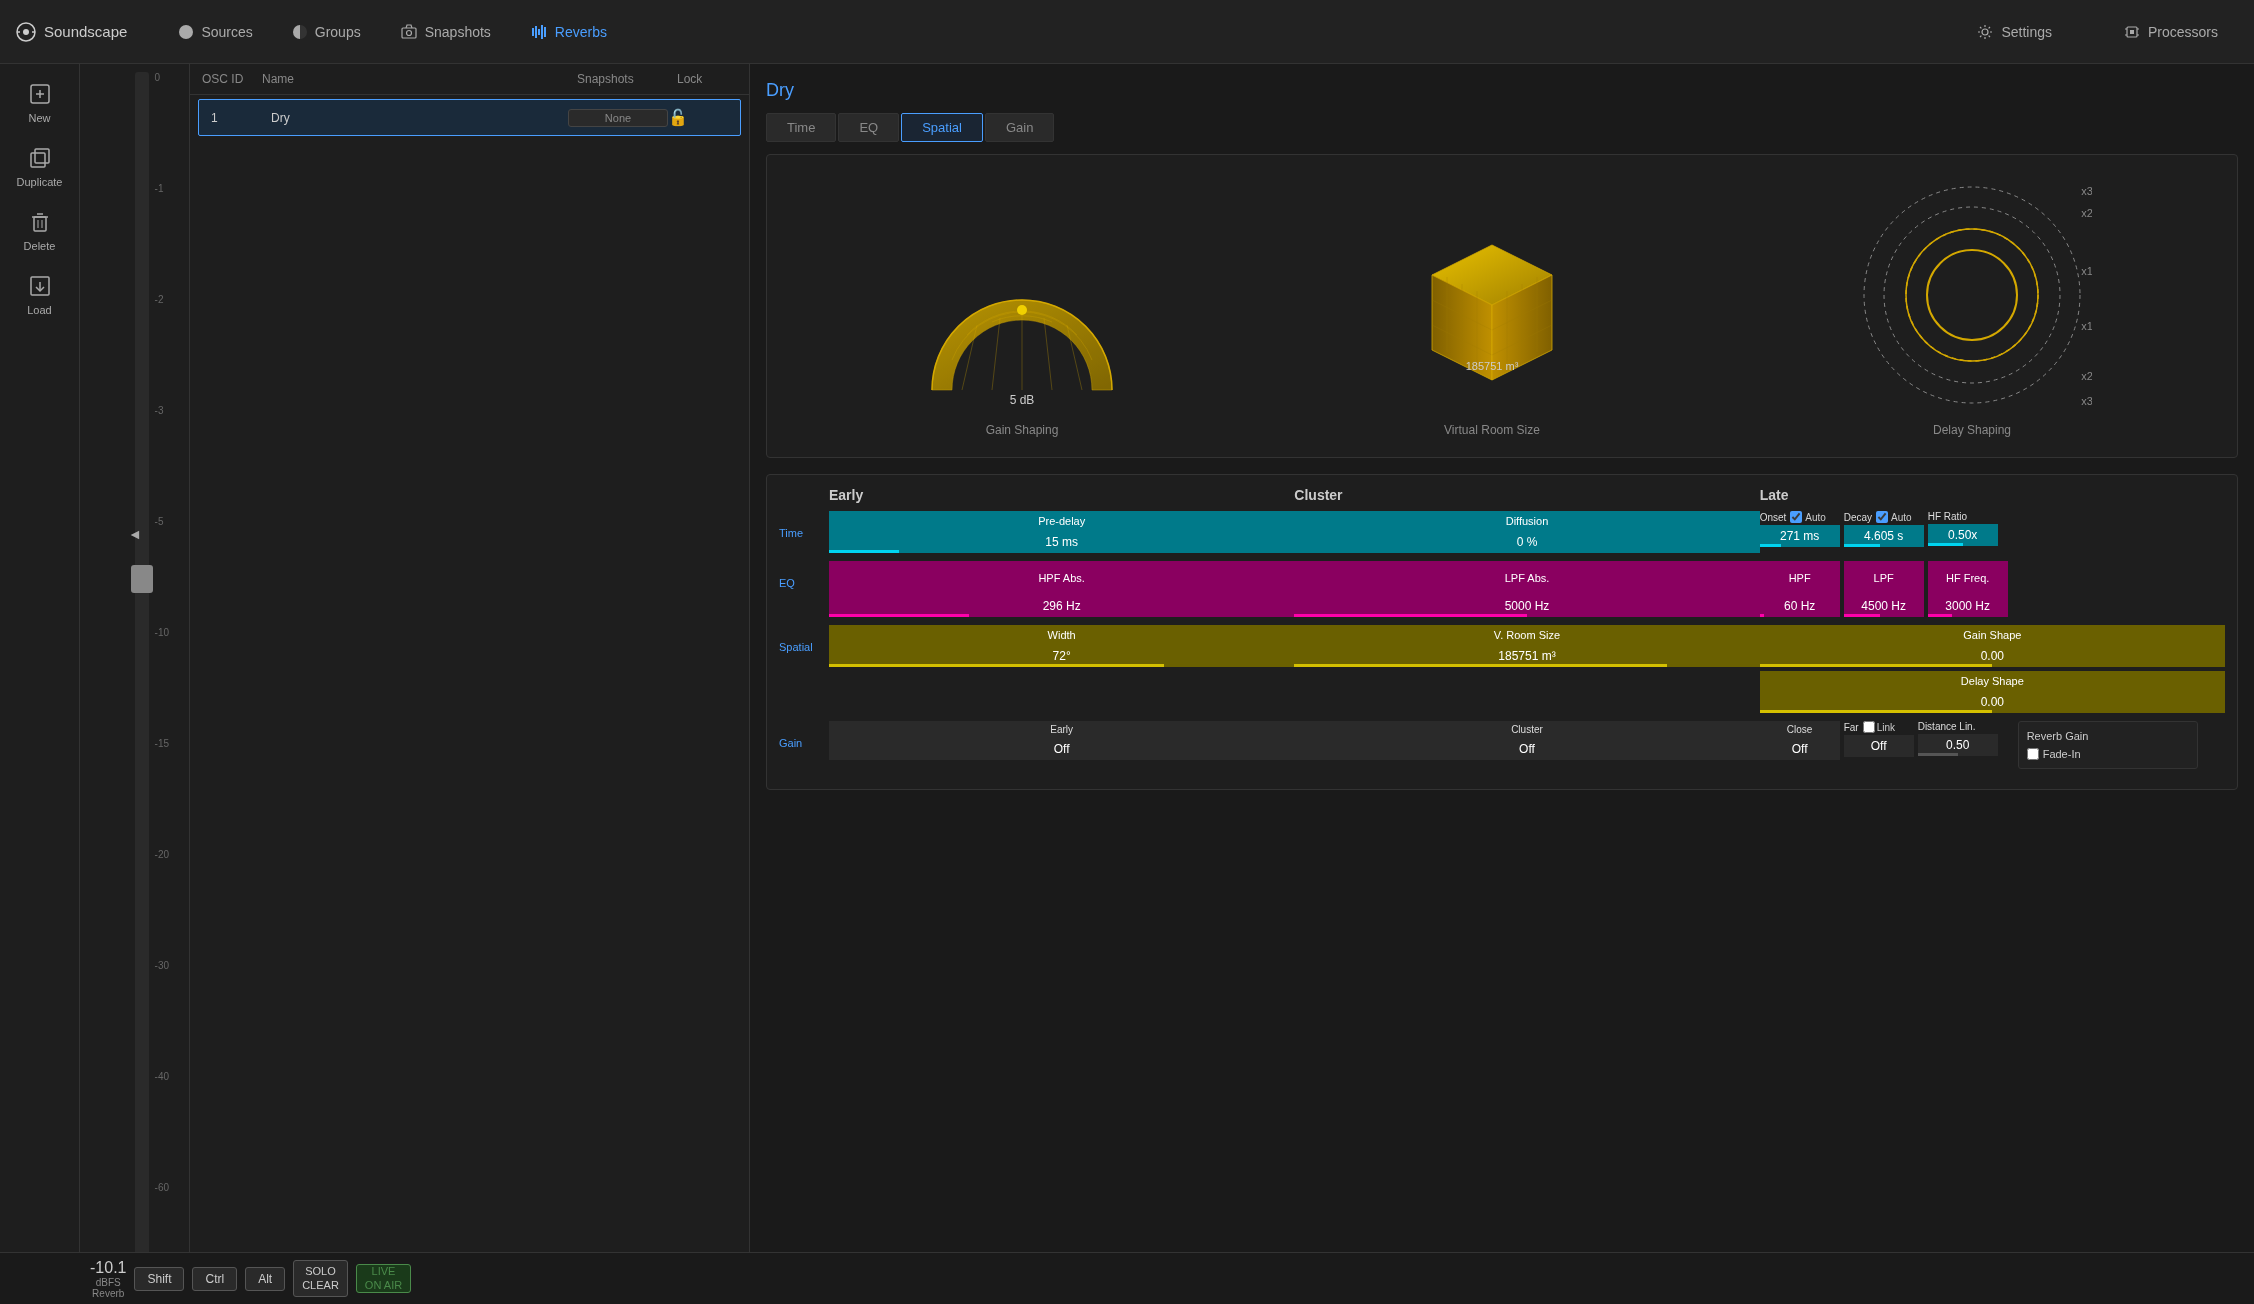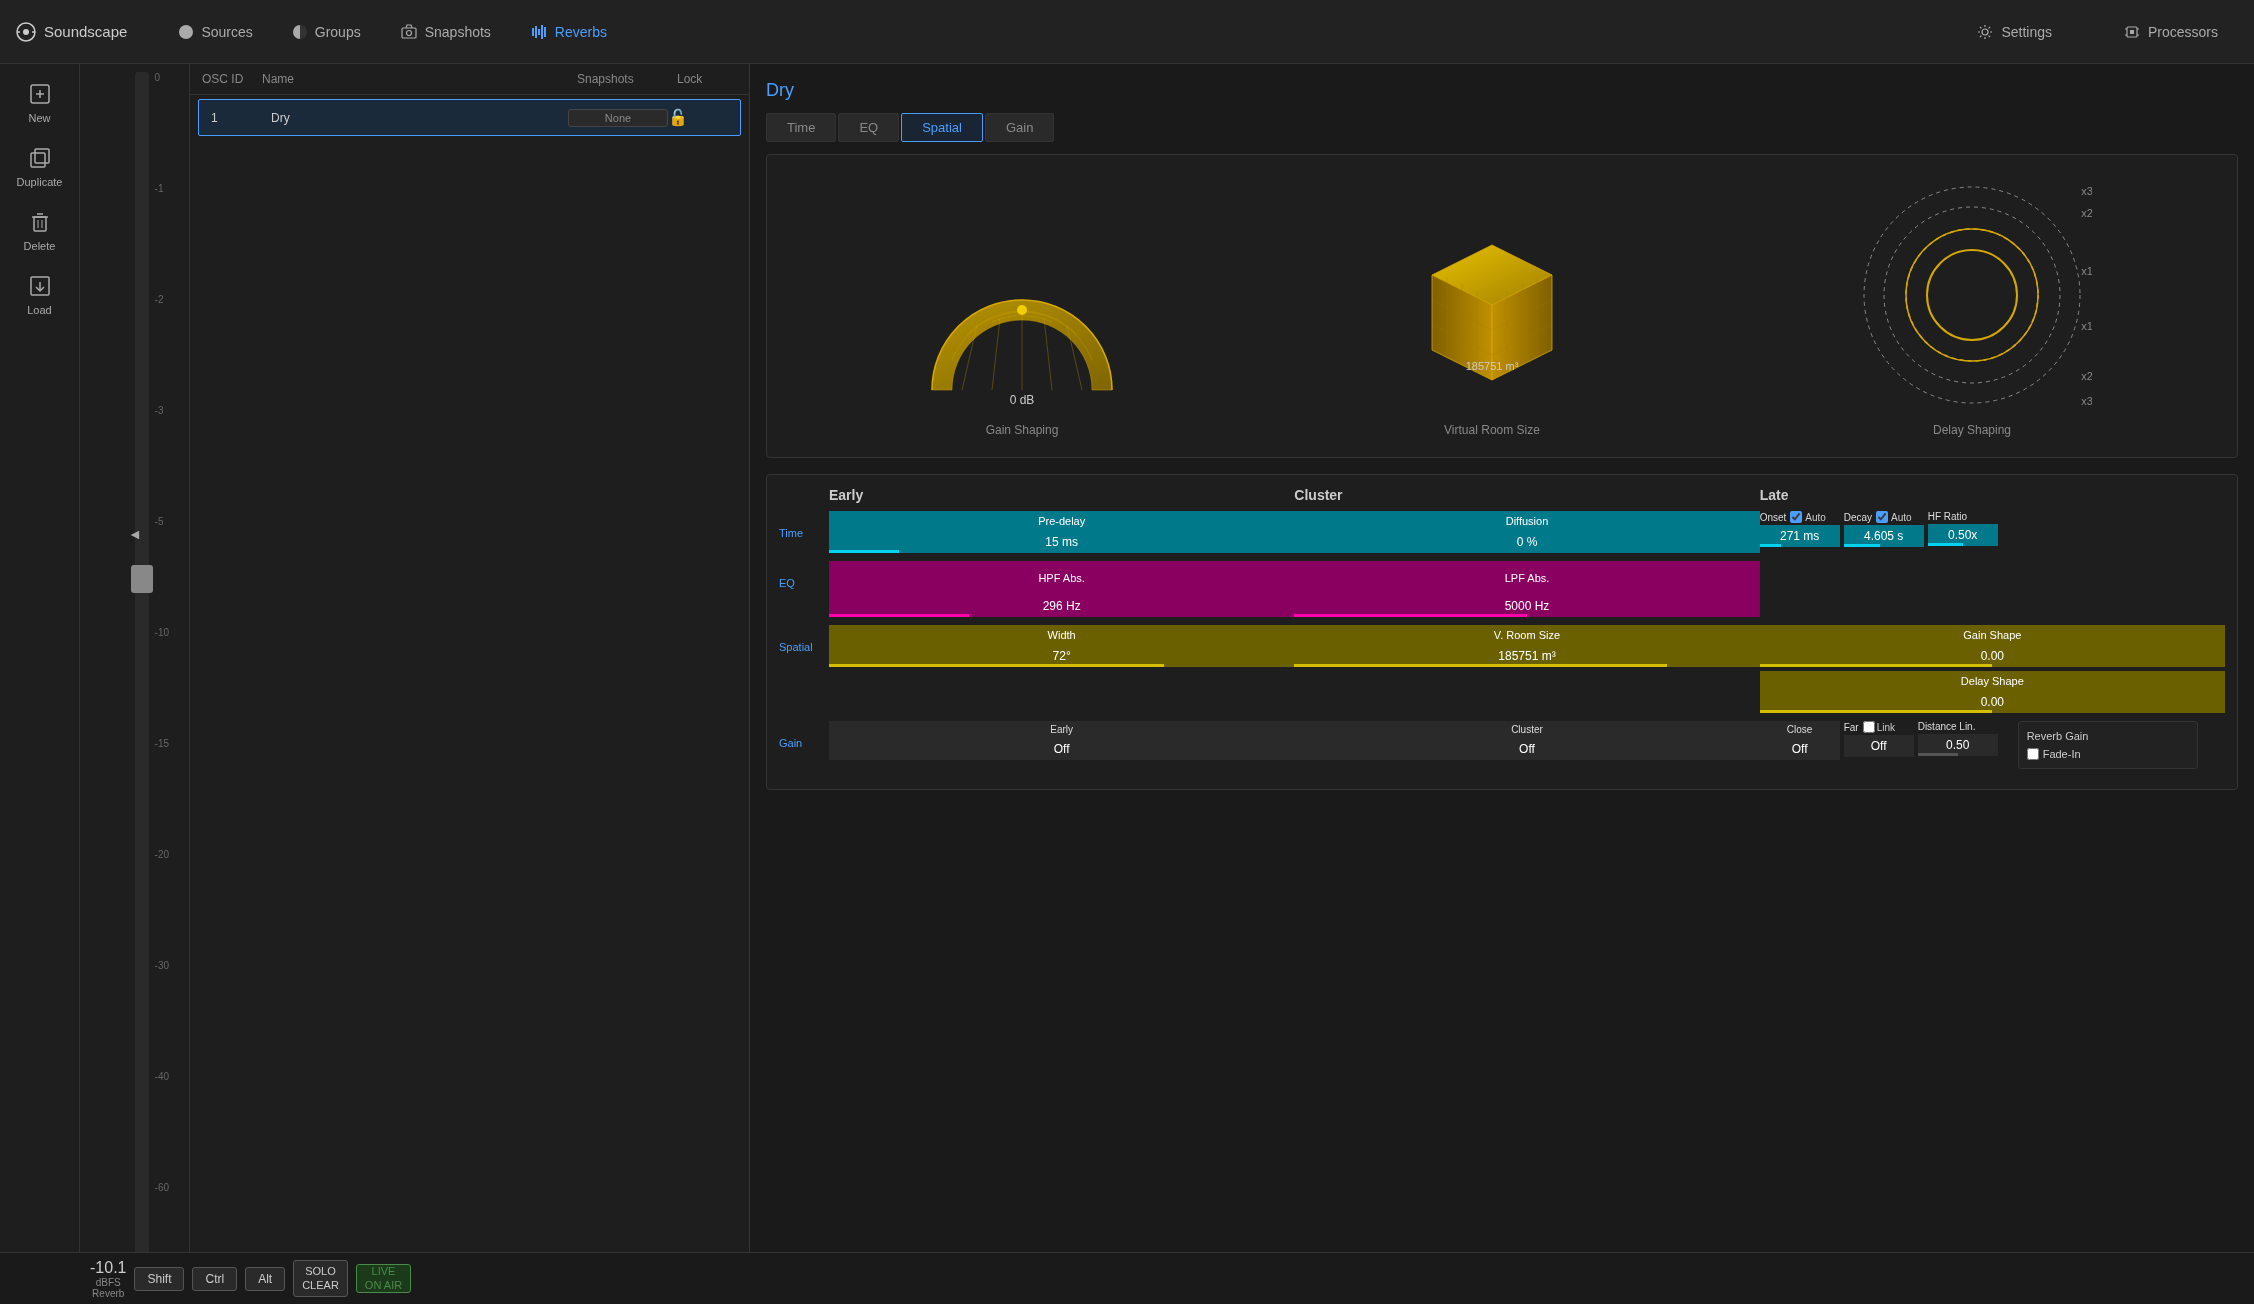--- a/index.html
+++ b/index.html
@@ -633,21 +633,21 @@
               <line x1="-30" y1="0" x2="-22" y2="-72" stroke="#d4a800" stroke-width="0.5" opacity="0.6"></line>
               <line x1="0" y1="0" x2="0" y2="-75" stroke="#d4a800" stroke-width="0.5" opacity="0.6"></line>
               <line x1="30" y1="0" x2="22" y2="-72" stroke="#d4a800" stroke-width="0.5" opacity="0.6"></line>
               <line x1="60" y1="0" x2="45" y2="-65" stroke="#d4a800" stroke-width="0.5" opacity="0.6"></line>
 
               <path d="M-90,0 A90,90 0 0,1 90,0" fill="none" stroke="#d4a800" stroke-width="1.5"></path>
 
               <circle cx="0" cy="-80" r="5" fill="#f0d000"></circle>
             </g>
           </svg>
-          <span class="gain-shape-label">0 dB</span>
+          <span class="gain-shape-label">5 dB</span>
         </div>
         <span class="visual-label">Gain Shaping</span>
       </div>
 
       <div class="visual-item">
         <div class="cube-container">
           <svg width="200" height="180" viewBox="0 0 200 180">
             <defs>
               <linearGradient id="cubeTop" x1="0%" y1="0%" x2="100%" y2="100%">
                 <stop offset="0%" style="stop-color:#e8c000"></stop>
@@ -799,20 +799,43 @@
         <div>
           <div class="param-box">
             <div class="param-label-header param-label-header-magenta">LPF Abs.</div>
             <div class="param-value-magenta">
               <span>5000 Hz</span>
               <div class="bar" style="width:50%"></div>
             </div>
           </div>
         </div>
 
+        <div style="display:flex; gap:4px;">
+          <div class="param-box">
+            <div class="param-label-header param-label-header-magenta">HPF</div>
+            <div class="param-value-magenta" style="min-width:70px;">
+              <span>60 Hz</span>
+              <div class="bar" style="width:6%"></div>
+            </div>
+          </div>
+          <div class="param-box">
+            <div class="param-label-header param-label-header-magenta">LPF</div>
+            <div class="param-value-magenta" style="min-width:80px;">
+              <span>4500 Hz</span>
+              <div class="bar" style="width:45%"></div>
+            </div>
+          </div>
+          <div class="param-box">
+            <div class="param-label-header param-label-header-magenta">HF Freq.</div>
+            <div class="param-value-magenta" style="min-width:80px;">
+              <span>3000 Hz</span>
+              <div class="bar" style="width:30%"></div>
+            </div>
+          </div>
+        </div>
       </div>
 
       <div class="params-row">
         <span class="row-label">Spatial</span>
 
         <div>
           <div class="param-box">
             <div class="param-label-header param-label-header-yellow">Width</div>
             <div class="param-value-yellow">
               <span>72°</span>

